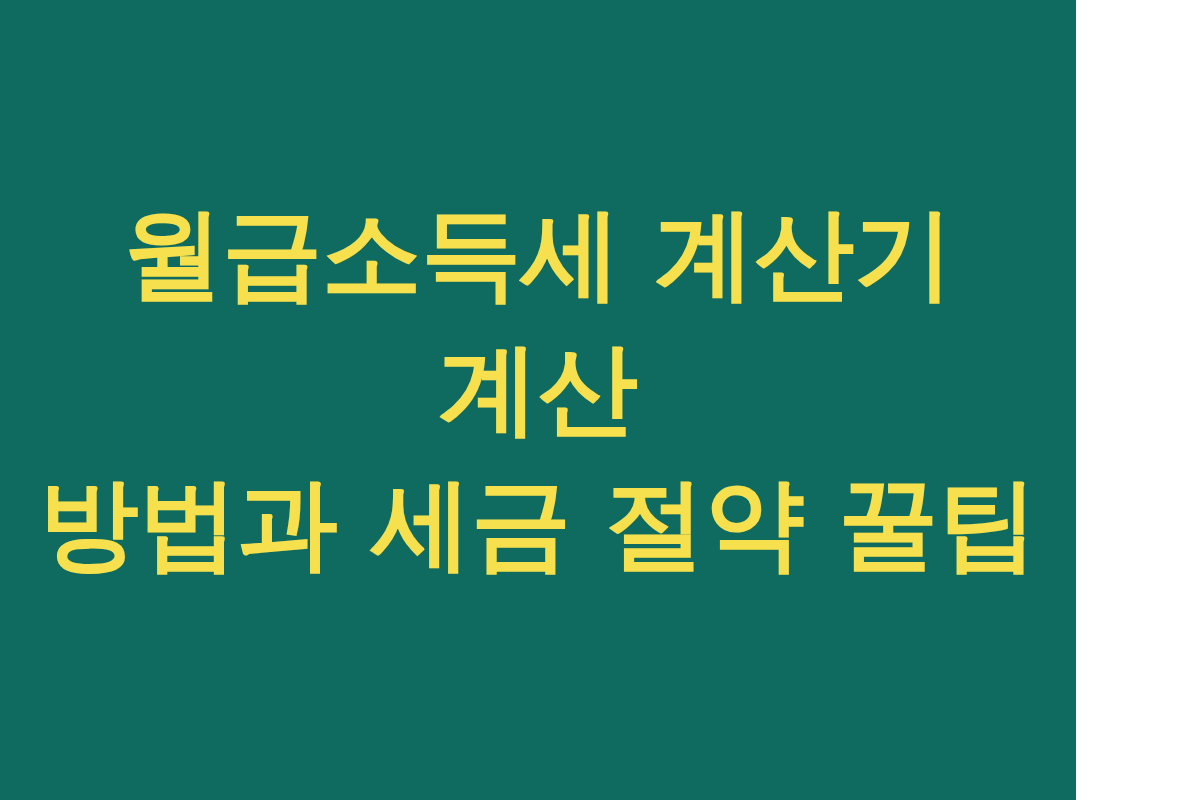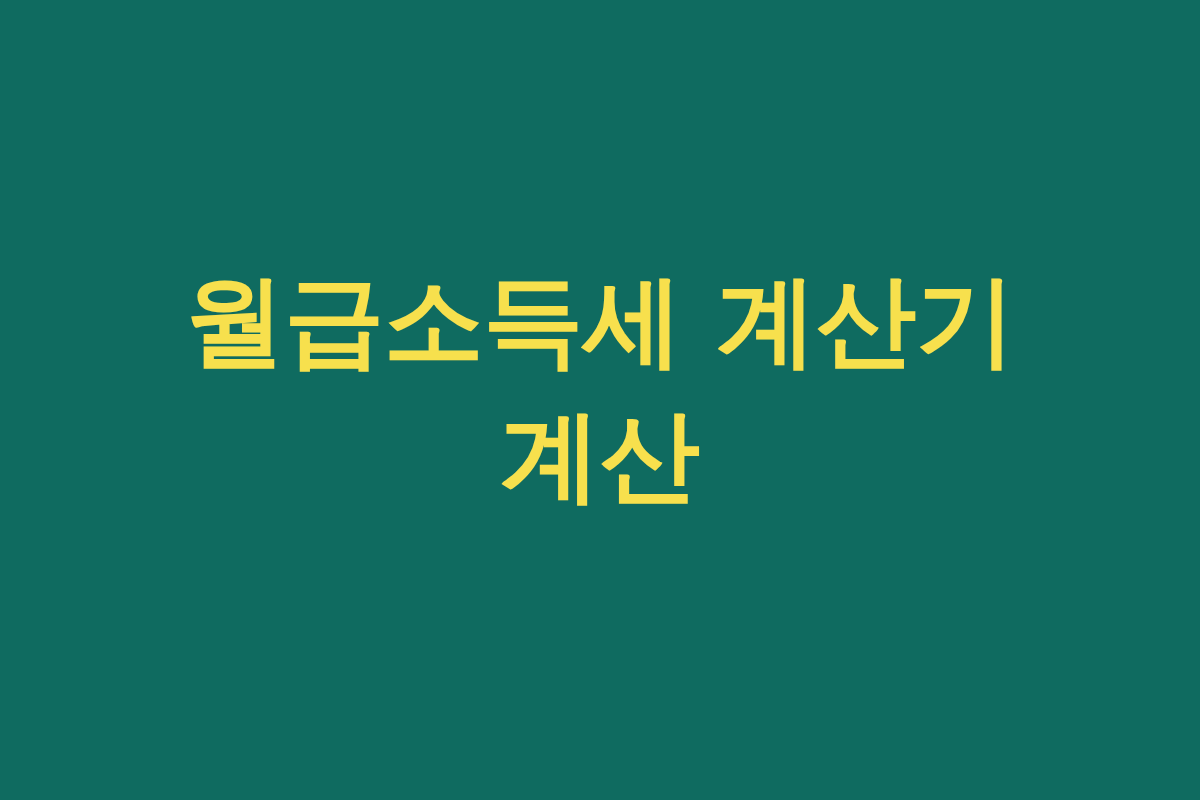--- a/index.html
+++ b/index.html
@@ -10,21 +10,21 @@
 
   body {
     width: 1200px;
     height: 800px;
     overflow: hidden;
     font-family: "Liberation Sans", "DejaVu Sans", sans-serif;
   }
 
   #thumbnail-canvas {
     position: relative;
-    width: 1200px;
+    width: 1076px;
     height: 800px;
     box-sizing: border-box;
     display: flex;
     align-items: center;
     justify-content: center;
     background: #0F6B60;
   }
 
   #title-block {
     width: 1040px;
@@ -53,16 +53,17 @@
 </style>
 </head>
 <body>
 
 <div id="thumbnail-canvas" style="background: rgb(15, 107, 96);">
 
   <div id="title-block">
 
     <h1 class="headline" style="color: rgb(247, 224, 77);">
       <span class="line">월급소득세 계산기 계산</span>
+      <span class="line">방법과 세금 절약 꿀팁</span>
     </h1>
 
   </div>
 </div>
 
 </body></html>

